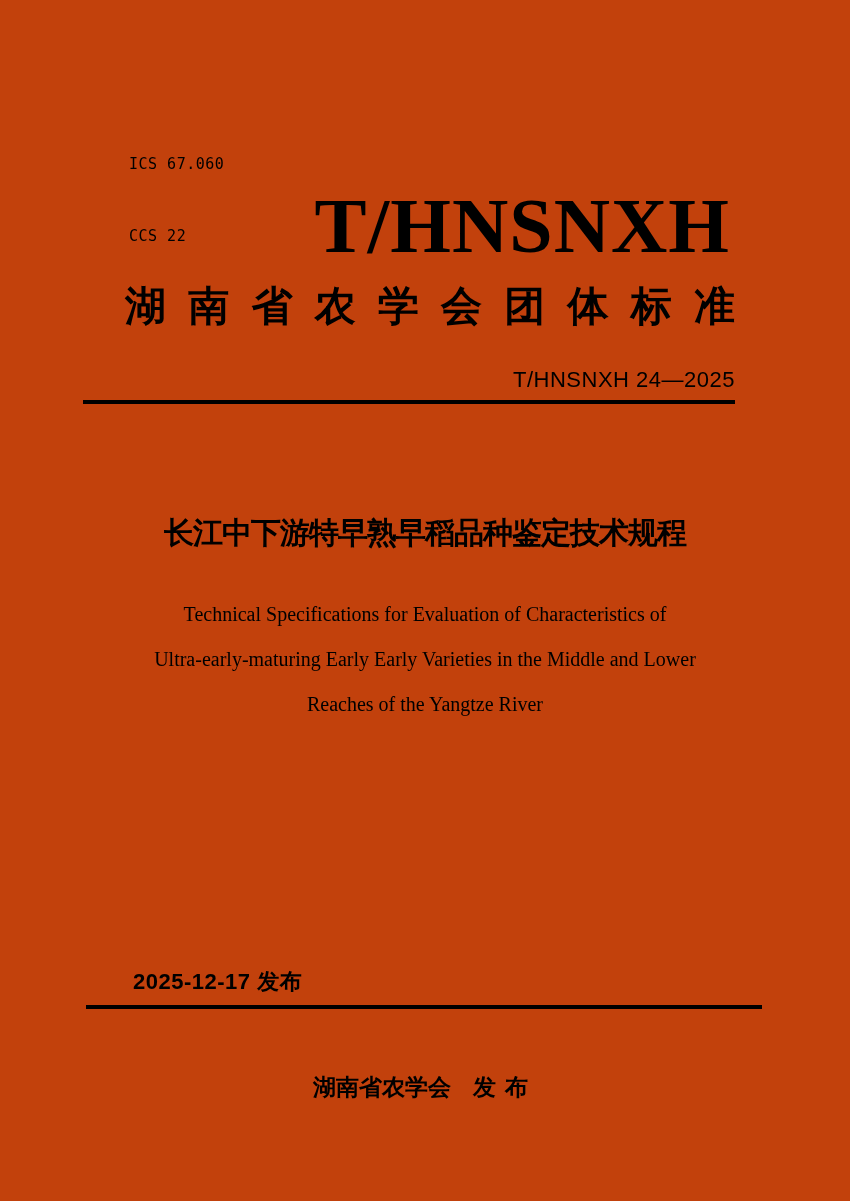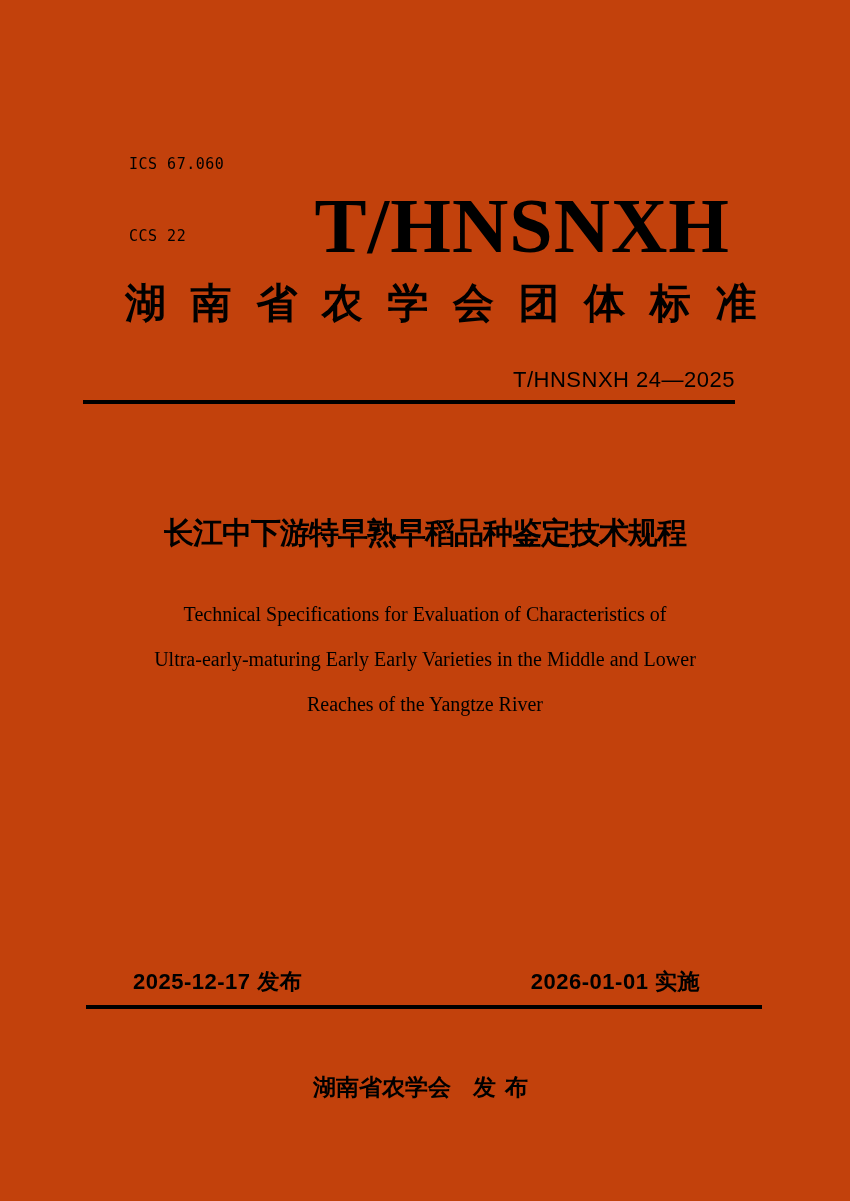--- a/index.html
+++ b/index.html
@@ -49,21 +49,21 @@
     position: absolute;
     left: 125px;
     top: 283px;
     width: 610px;
     font-size: 41px;
     font-weight: 700;
     line-height: 1.15;
     text-align: justify;
     text-align-last: justify;
     white-space: nowrap;
-    font-family: Liberation Mono, monospace;
+    font-family: Liberation Serif, serif;
   }
 
   
   .std-number {
     position: absolute;
     top: 367px;
     right: 115px;
     font-size: 22px;
     font-weight: 500;
     letter-spacing: 0.5px;
@@ -173,21 +173,20 @@
   <div class="doc-title-zh">长江中下游特早熟早稻品种鉴定技术规程</div>
 
   <div class="doc-title-en">
     <div>Technical Specifications for Evaluation of Characteristics of</div>
     <div>Ultra-early-maturing Early Early Varieties in the Middle and Lower</div>
     <div>Reaches of the Yangtze River</div>
   </div>
 
   <div class="date-release">2025-12-17 发布</div>
 
-  <div class="date-implement">2026-01-01 实施</div>
 
   <div class="rule-bottom"></div>
 
   <div class="publisher-line">
     <span>湖南省农学会</span>
     <span class="publish-action">发布</span>
   </div>
 
 </div>
 

